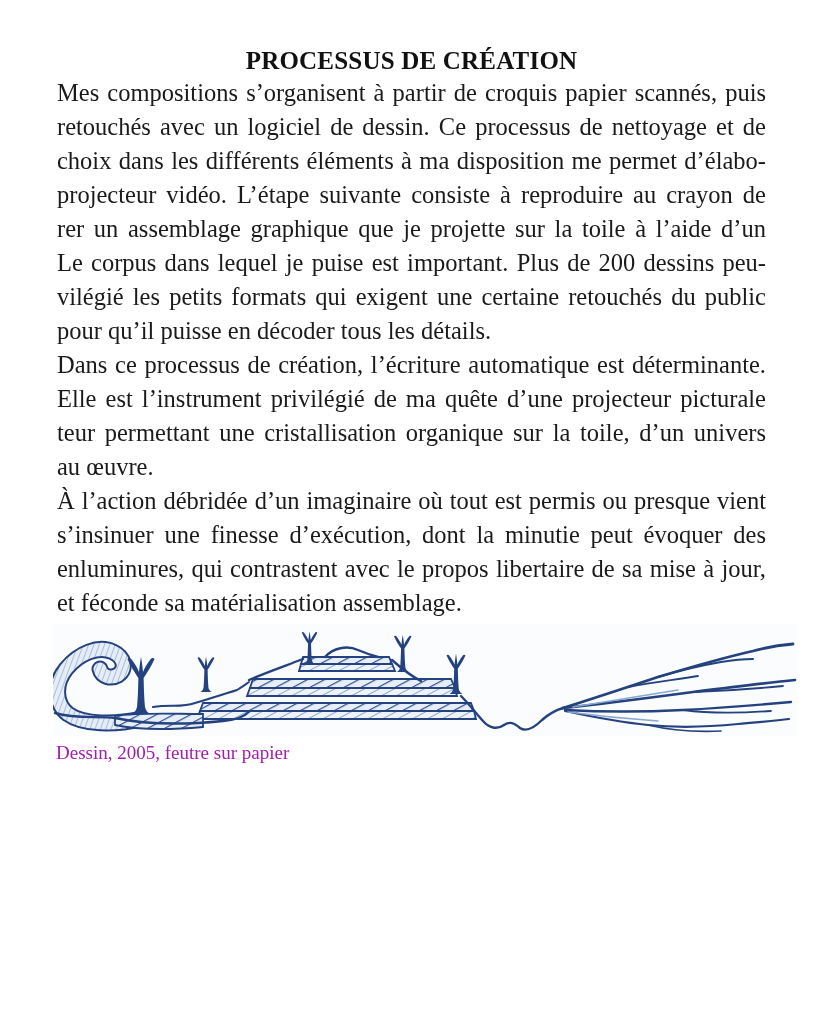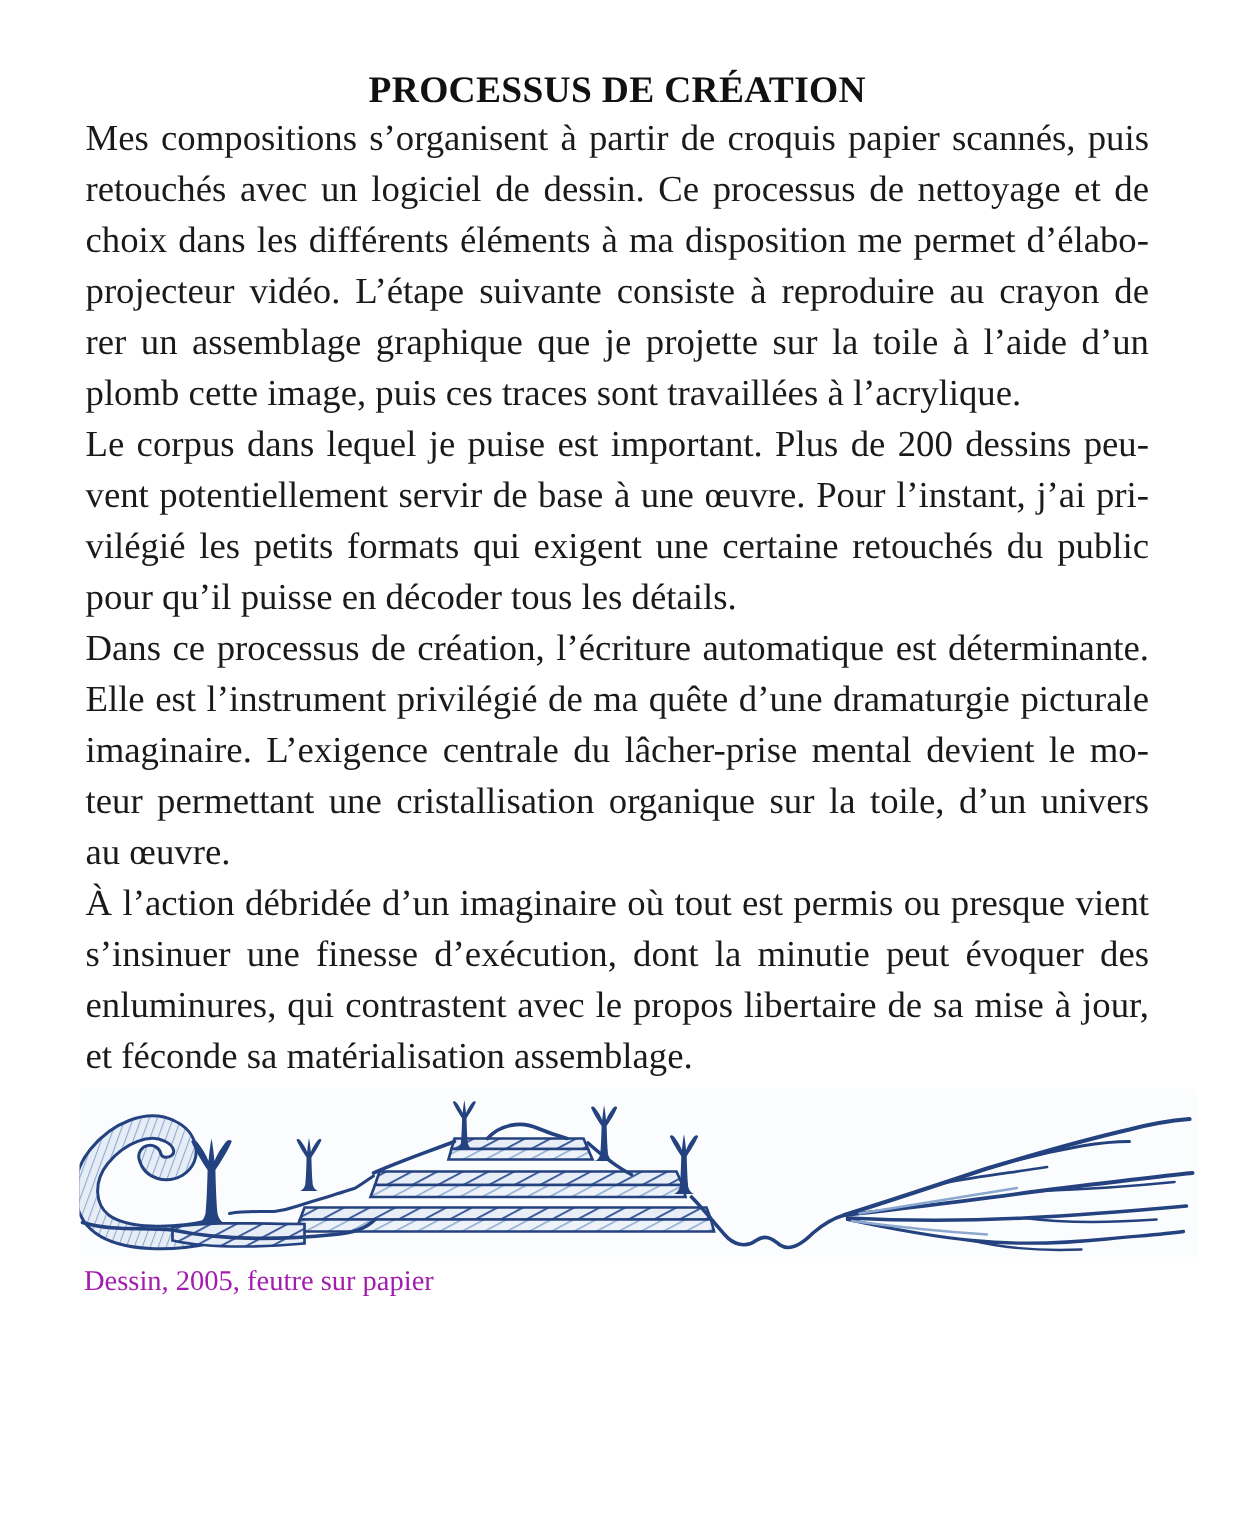--- a/index.html
+++ b/index.html
@@ -66,32 +66,29 @@
 <div class="page" style="background: rgb(255, 255, 255); color: rgb(26, 26, 26);">
   <div class="content">
     <h1 class="title">PROCESSUS DE CRÉATION</h1>
     <div class="paragraphs">
         <p class="para">
           <span class="line">Mes compositions s’organisent à partir de croquis papier scannés, puis</span>
           <span class="line">retouchés avec un logiciel de dessin. Ce processus de nettoyage et de</span>
           <span class="line">choix dans les différents éléments à ma disposition me permet d’élabo-</span>
           <span class="line">projecteur vidéo. L’étape suivante consiste à reproduire au crayon de</span>
           <span class="line">rer un assemblage graphique que je projette sur la toile à l’aide d’un</span>
-          <span class="line last">plomb cette image, puis ces traces sont travaillées à l’acrylique.</span>
         </p>
         <p class="para">
           <span class="line">Le corpus dans lequel je puise est important. Plus de 200 dessins peu-</span>
-          <span class="line">vent potentiellement servir de base à une œuvre. Pour l’instant, j’ai pri-</span>
           <span class="line">vilégié les petits formats qui exigent une certaine retouchés du public</span>
           <span class="line last">pour qu’il puisse en décoder tous les détails.</span>
         </p>
         <p class="para">
           <span class="line">Dans ce processus de création, l’écriture automatique est déterminante.</span>
-          <span class="line">Elle est l’instrument privilégié de ma quête d’une dramaturgie picturale</span>
-          <span class="line">imaginaire. L’exigence centrale du lâcher-prise mental devient le mo-</span>
+          <span class="line">Elle est l’instrument privilégié de ma quête d’une projecteur picturale</span>
           <span class="line">teur permettant une cristallisation organique sur la toile, d’un univers</span>
           <span class="line last">au œuvre.</span>
         </p>
         <p class="para">
           <span class="line">À l’action débridée d’un imaginaire où tout est permis ou presque vient</span>
           <span class="line">s’insinuer une finesse d’exécution, dont la minutie peut évoquer des</span>
           <span class="line">enluminures, qui contrastent avec le propos libertaire de sa mise à jour,</span>
           <span class="line last">et féconde sa matérialisation assemblage.</span>
         </p>
       </div>

